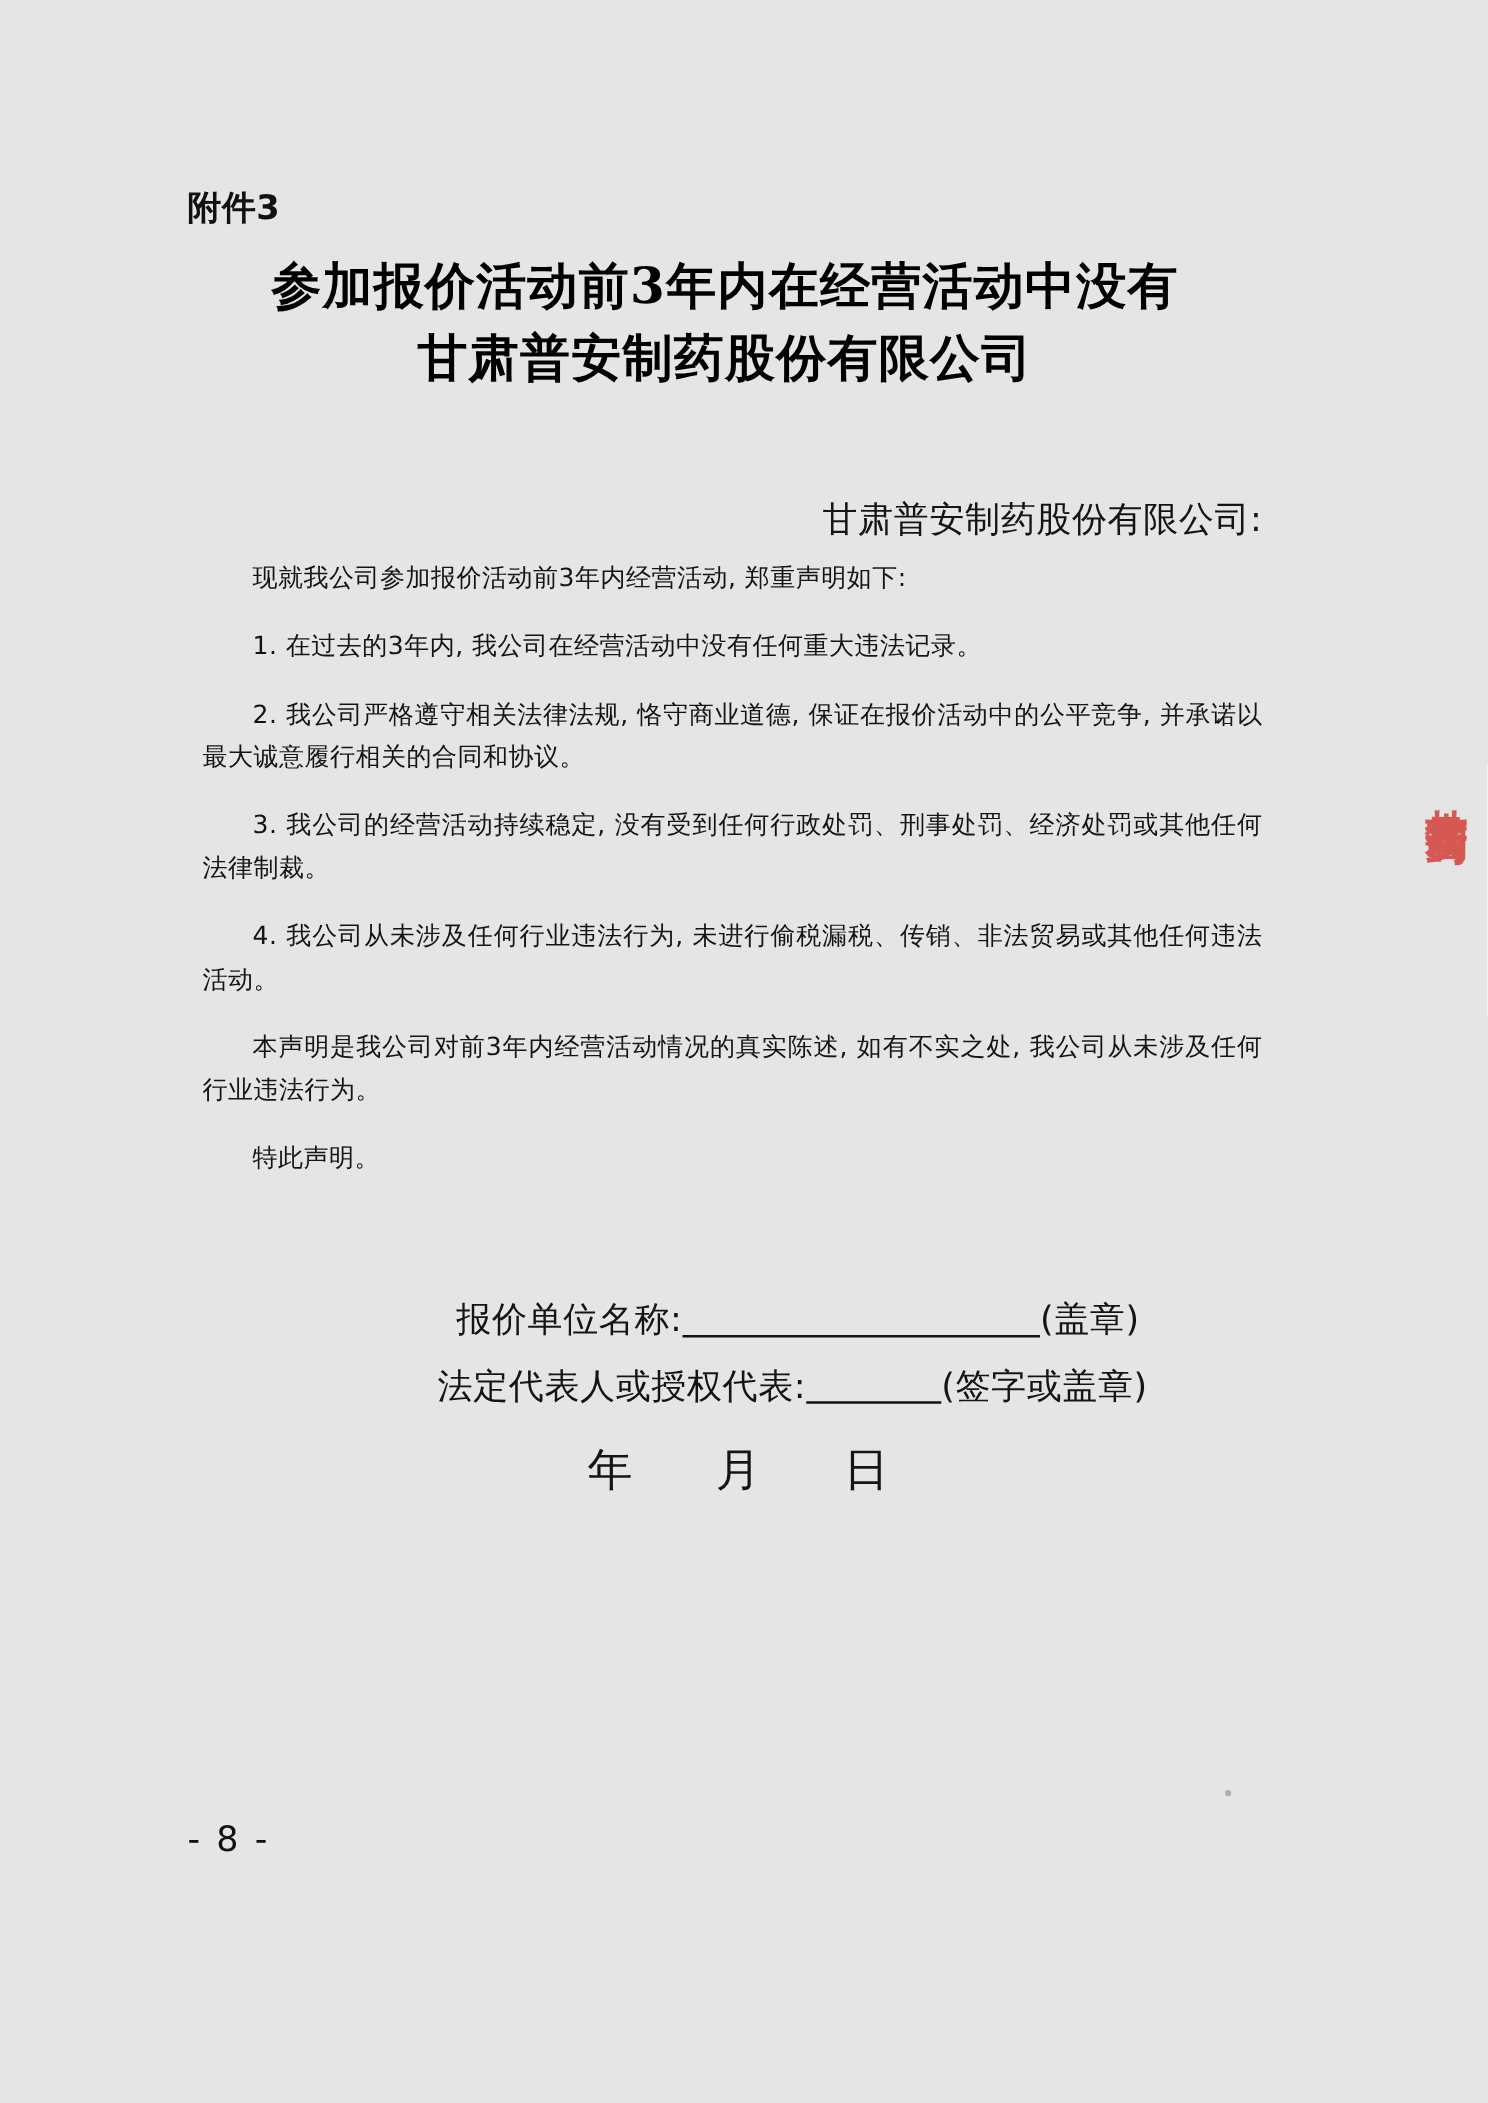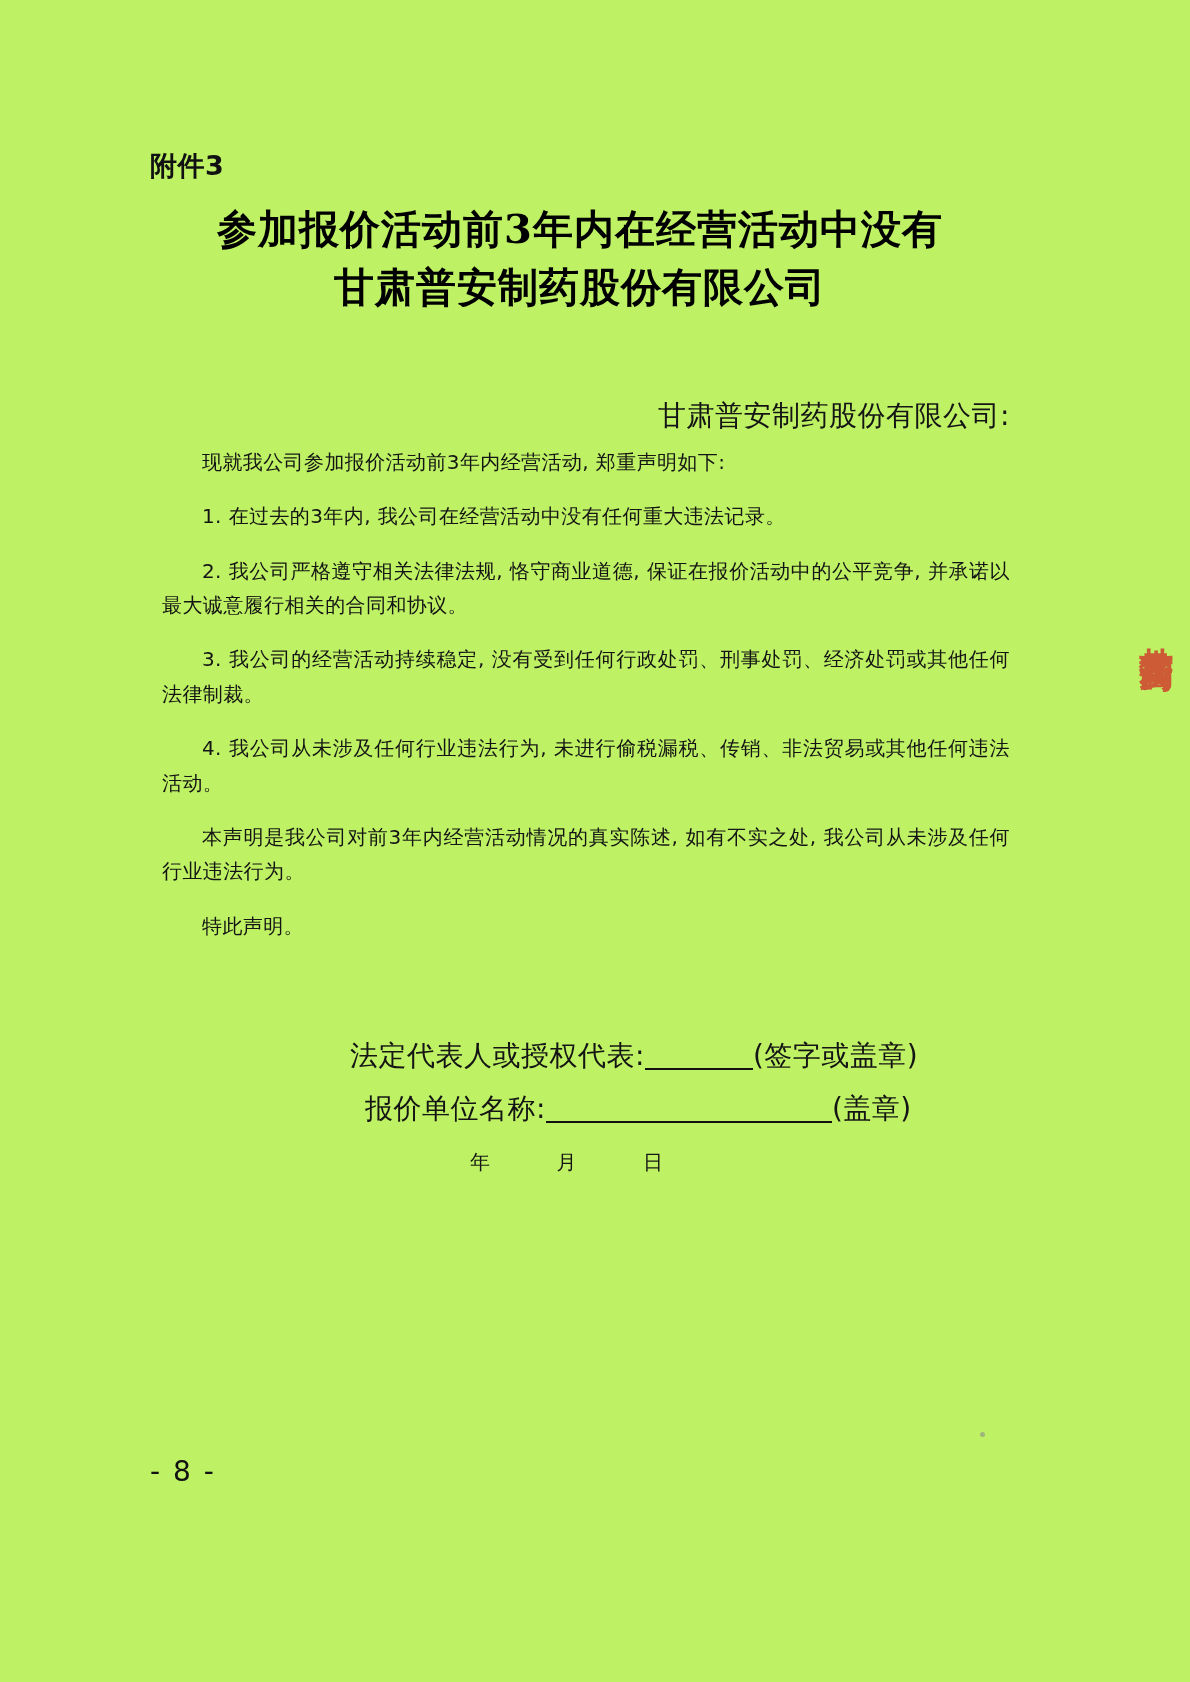--- a/index.html
+++ b/index.html
@@ -4,21 +4,21 @@
 <style>
   html, body {
     margin: 0;
     padding: 0;
     background: #ffffff;
   }
   .page {
     position: relative;
     width: 1190px;
     height: 1682px;
-    background: #bef264;
+    background: #e5e5e5;
     overflow: hidden;
     font-family: "DejaVu Sans", "Liberation Sans", sans-serif;
     color: #141414;
   }
   .content {
     position: absolute;
     left: 150px;
     top: 0;
     width: 860px;
   }
@@ -81,21 +81,21 @@
   .blank-short {
     display: inline-block;
     width: 108px;
     border-bottom: 2px solid #111;
     height: 28px;
     vertical-align: -5px;
   }
   .date-row {
     padding-left: 320px;
     margin-top: 8px;
-    font-size: 20px;
+    font-size: 36px;
     letter-spacing: 0.5px;
   }
   .date-row span {
     display: inline-block;
   }
   .date-gap {
     width: 66px;
   }
   .page-number {
     position: absolute;
@@ -151,25 +151,25 @@
 
     <p class="body-para">现就我公司参加报价活动前3年内经营活动, 郑重声明如下:</p>
     <p class="body-para">1. 在过去的3年内, 我公司在经营活动中没有任何重大违法记录。</p>
     <p class="body-para">2. 我公司严格遵守相关法律法规, 恪守商业道德, 保证在报价活动中的公平竞争, 并承诺以最大诚意履行相关的合同和协议。</p>
     <p class="body-para">3. 我公司的经营活动持续稳定, 没有受到任何行政处罚、刑事处罚、经济处罚或其他任何法律制裁。</p>
     <p class="body-para">4. 我公司从未涉及任何行业违法行为, 未进行偷税漏税、传销、非法贸易或其他任何违法活动。</p>
     <p class="body-para">本声明是我公司对前3年内经营活动情况的真实陈述, 如有不实之处, 我公司从未涉及任何行业违法行为。</p>
     <p class="body-para">特此声明。</p>
 
     <div class="sign-block">
+      <div class="sign-row row-1">
+        <span>报价单位名称:</span><span class="blank-long"></span><span>(盖章)</span>
+      </div>
       <div class="sign-row row-2">
         <span>法定代表人或授权代表:</span><span class="blank-short"></span><span>(签字或盖章)</span>
-      </div>
-      <div class="sign-row row-1">
-        <span>报价单位名称:</span><span class="blank-long"></span><span>(盖章)</span>
       </div>
       <div class="date-row">
         <span>年</span><span class="date-gap"></span><span>月</span><span class="date-gap"></span><span>日</span>
       </div>
     </div>
 
   </div>
 
   <div class="stamp">
     <div class="s-mark">甘肃普安制药</div>

